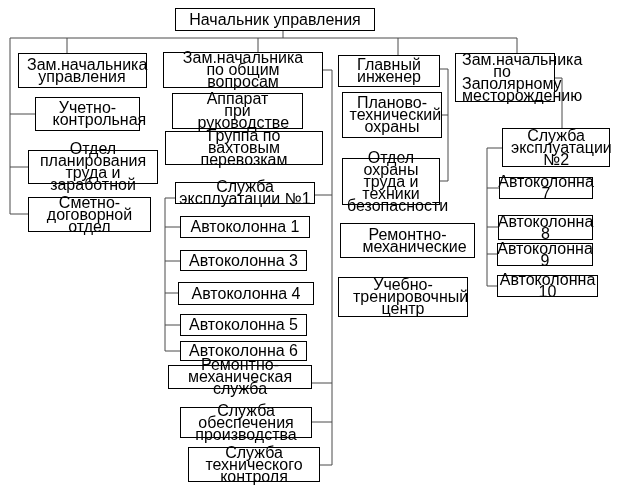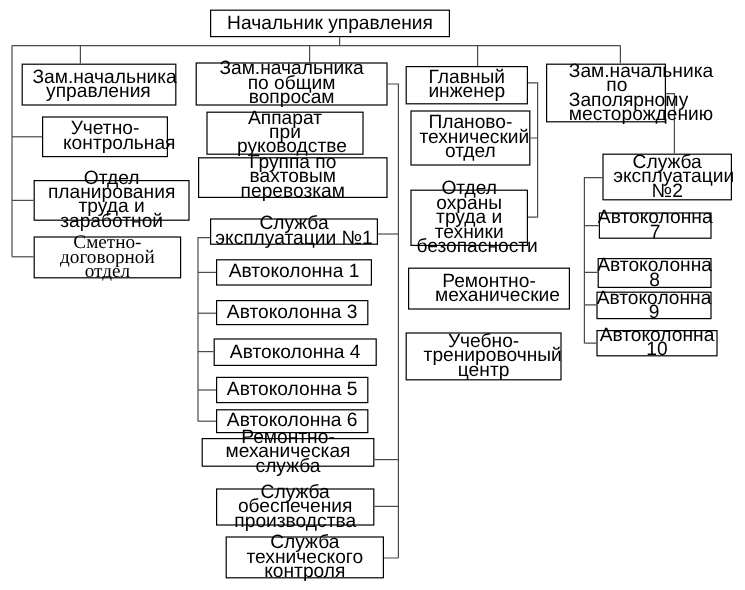--- a/index.html
+++ b/index.html
@@ -69,21 +69,21 @@
 
   <div class="node left" style="left:18px;top:53px;width:129px;height:35px;">
     <span class="t" style="max-width:110px;">Зам.начальника управления</span>
   </div>
   <div class="node" style="left:35px;top:97px;width:105px;height:34px;">
     <span class="t" style="max-width:70px;">Учетно-контрольная</span>
   </div>
   <div class="node" style="left:28px;top:150px;width:130px;height:34px;">
     <span class="t" style="max-width:118px;">Отдел планирования труда и заработной</span>
   </div>
-  <div class="node" style="left:28px;top:197px;width:123px;height:35px;font-family:Liberation Serif, serif;">
+  <div class="node" style="left:28px;top:197px;width:123px;height:35px;">
     <span class="t" style="max-width:100px;">Сметно-договорной отдел</span>
   </div>
 
   <div class="node" style="left:163px;top:52px;width:160px;height:36px;">
     <span class="t" style="max-width:140px;">Зам.начальника по общим вопросам</span>
   </div>
   <div class="node" style="left:172px;top:93px;width:131px;height:36px;">
     <span class="t" style="max-width:80px;">Аппарат при руководстве</span>
   </div>
   <div class="node" style="left:165px;top:131px;width:158px;height:34px;">
@@ -114,33 +114,33 @@
     <span class="t" style="max-width:118px;">Служба технического контроля</span>
   </div>
   <div class="node" style="left:180px;top:407px;width:132px;height:31px;">
     <span class="t" style="max-width:118px;">Служба обеспечения производства</span>
   </div>
 
   <div class="node" style="left:338px;top:55px;width:102px;height:32px;">
     <span class="t">Главный инженер</span>
   </div>
   <div class="node" style="left:342px;top:92px;width:100px;height:46px;">
-    <span class="t" style="max-width:85px;">Планово-технический отдел</span>
+    <span class="t" style="max-width:85px;">Планово-технический охраны</span>
   </div>
   <div class="node" style="left:342px;top:158px;width:98px;height:47px;">
     <span class="t" style="max-width:88px;">Отдел охраны труда и техники безопасности</span>
   </div>
   <div class="node" style="left:340px;top:223px;width:135px;height:35px;">
     <span class="t" style="max-width:90px;">Ремонтно-механические</span>
   </div>
   <div class="node" style="left:338px;top:277px;width:130px;height:40px;">
     <span class="t" style="max-width:100px;">Учебно-тренировочный центр</span>
   </div>
 
-  <div class="node left" style="left:455px;top:53px;width:100px;height:49px;padding-left:18px;">
+  <div class="node left" style="left:455px;top:53px;width:100px;height:49px;padding-left:6px;">
     <span class="t" style="max-width:80px;">Зам.начальника по Заполярному месторождению</span>
   </div>
   <div class="node" style="left:502px;top:128px;width:108px;height:39px;">
     <span class="t" style="max-width:90px;">Служба эксплуатации №2</span>
   </div>
   <div class="node" style="left:499px;top:177px;width:94px;height:22px;">
     <span class="t">Автоколонна 7</span>
   </div>
   <div class="node" style="left:498px;top:215px;width:95px;height:25px;text-align:center;">
     <span class="t">Автоколонна 8</span>

